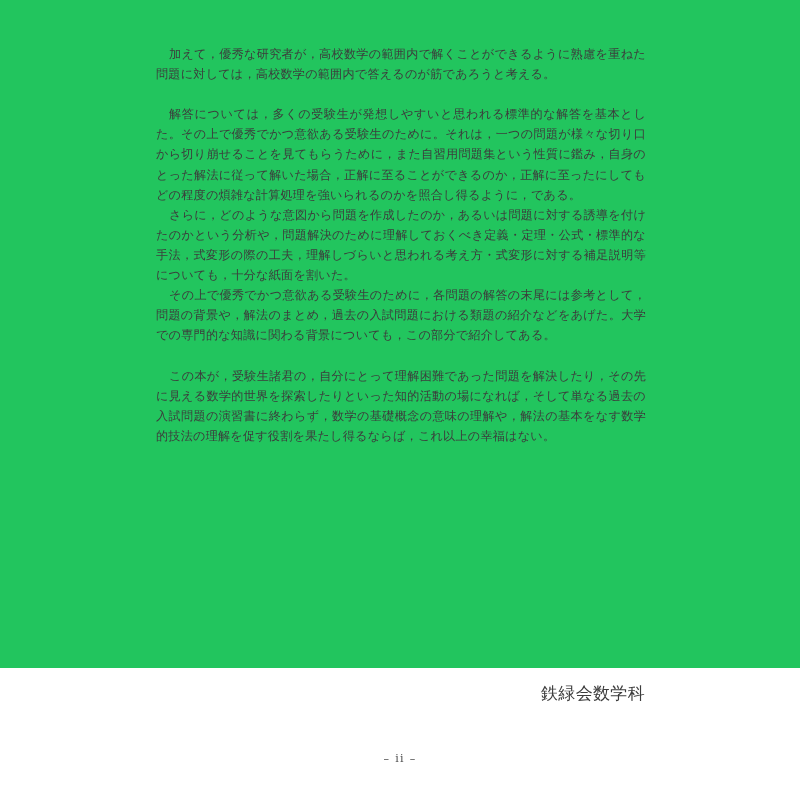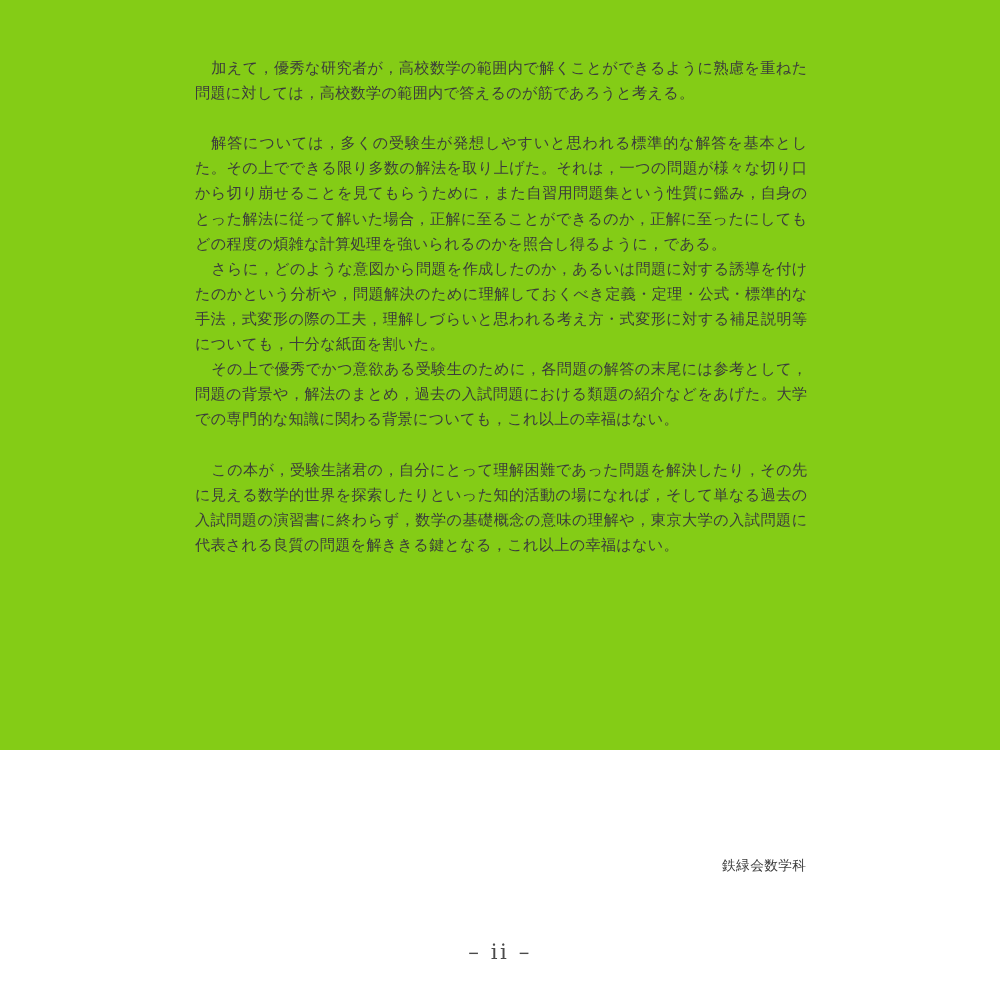--- a/index.html
+++ b/index.html
@@ -11,22 +11,22 @@
     width: 800px;
     height: 800px;
     background: #ffffff;
     font-family: "DejaVu Serif", "Liberation Serif", serif;
     color: #3a3a3a;
     overflow: hidden;
   }
   .page {
     position: relative;
     width: 800px;
-    height: 600px;
-    background: #84cc16;
+    height: 668px;
+    background: #22c55e;
     box-sizing: border-box;
   }
   .text-block {
     position: absolute;
     left: 156px;
     top: 44px;
     width: 490px;
   }
   .para {
     margin: 0;
@@ -44,58 +44,58 @@
   .group {
     margin: 0;
   }
   .group + .group {
     margin-top: 20.1px;
   }
   .signature {
     position: absolute;
     right: 155px;
     top: 683px;
-    font-size: 11px;
+    font-size: 17px;
     line-height: 20.1px;
     letter-spacing: 0.02em;
     color: #3c3c3c;
     white-space: nowrap;
     font-family: "DejaVu Serif", "Liberation Serif", serif;
   }
   .folio {
     position: absolute;
     left: 0;
     right: 0;
     top: 752px;
     text-align: center;
-    font-size: 17px;
+    font-size: 11px;
     letter-spacing: 0.12em;
     color: #4a4a4a;
     font-family: "DejaVu Serif", "Liberation Serif", serif;
   }
 </style>
 </head>
 <body>
 
 <div class="page">
 
   <div class="text-block">
 
     <div class="group">
       <p class="para">加えて，優秀な研究者が，高校数学の範囲内で解くことができるように熟慮を重ねた問題に対しては，高校数学の範囲内で答えるのが筋であろうと考える。</p>
     </div>
 
     <div class="group">
-      <p class="para">解答については，多くの受験生が発想しやすいと思われる標準的な解答を基本とした。その上でできる限り多数の解法を取り上げた。それは，一つの問題が様々な切り口から切り崩せることを見てもらうために，また自習用問題集という性質に鑑み，自身のとった解法に従って解いた場合，正解に至ることができるのか，正解に至ったにしてもどの程度の煩雑な計算処理を強いられるのかを照合し得るように，である。</p>
+      <p class="para">解答については，多くの受験生が発想しやすいと思われる標準的な解答を基本とした。その上で優秀でかつ意欲ある受験生のために。それは，一つの問題が様々な切り口から切り崩せることを見てもらうために，また自習用問題集という性質に鑑み，自身のとった解法に従って解いた場合，正解に至ることができるのか，正解に至ったにしてもどの程度の煩雑な計算処理を強いられるのかを照合し得るように，である。</p>
       <p class="para">さらに，どのような意図から問題を作成したのか，あるいは問題に対する誘導を付けたのかという分析や，問題解決のために理解しておくべき定義・定理・公式・標準的な手法，式変形の際の工夫，理解しづらいと思われる考え方・式変形に対する補足説明等についても，十分な紙面を割いた。</p>
-      <p class="para">その上で優秀でかつ意欲ある受験生のために，各問題の解答の末尾には参考として，問題の背景や，解法のまとめ，過去の入試問題における類題の紹介などをあげた。大学での専門的な知識に関わる背景についても，これ以上の幸福はない。</p>
+      <p class="para">その上で優秀でかつ意欲ある受験生のために，各問題の解答の末尾には参考として，問題の背景や，解法のまとめ，過去の入試問題における類題の紹介などをあげた。大学での専門的な知識に関わる背景についても，この部分で紹介してある。</p>
     </div>
 
     <div class="group">
-      <p class="para">この本が，受験生諸君の，自分にとって理解困難であった問題を解決したり，その先に見える数学的世界を探索したりといった知的活動の場になれば，そして単なる過去の入試問題の演習書に終わらず，数学の基礎概念の意味の理解や，東京大学の入試問題に代表される良質の問題を解ききる鍵となる，これ以上の幸福はない。</p>
+      <p class="para">この本が，受験生諸君の，自分にとって理解困難であった問題を解決したり，その先に見える数学的世界を探索したりといった知的活動の場になれば，そして単なる過去の入試問題の演習書に終わらず，数学の基礎概念の意味の理解や，解法の基本をなす数学的技法の理解を促す役割を果たし得るならば，これ以上の幸福はない。</p>
     </div>
 
   </div>
 
   <div class="signature">鉄緑会数学科</div>
 
   <div class="folio">– ii –</div>
 
 </div>
 

